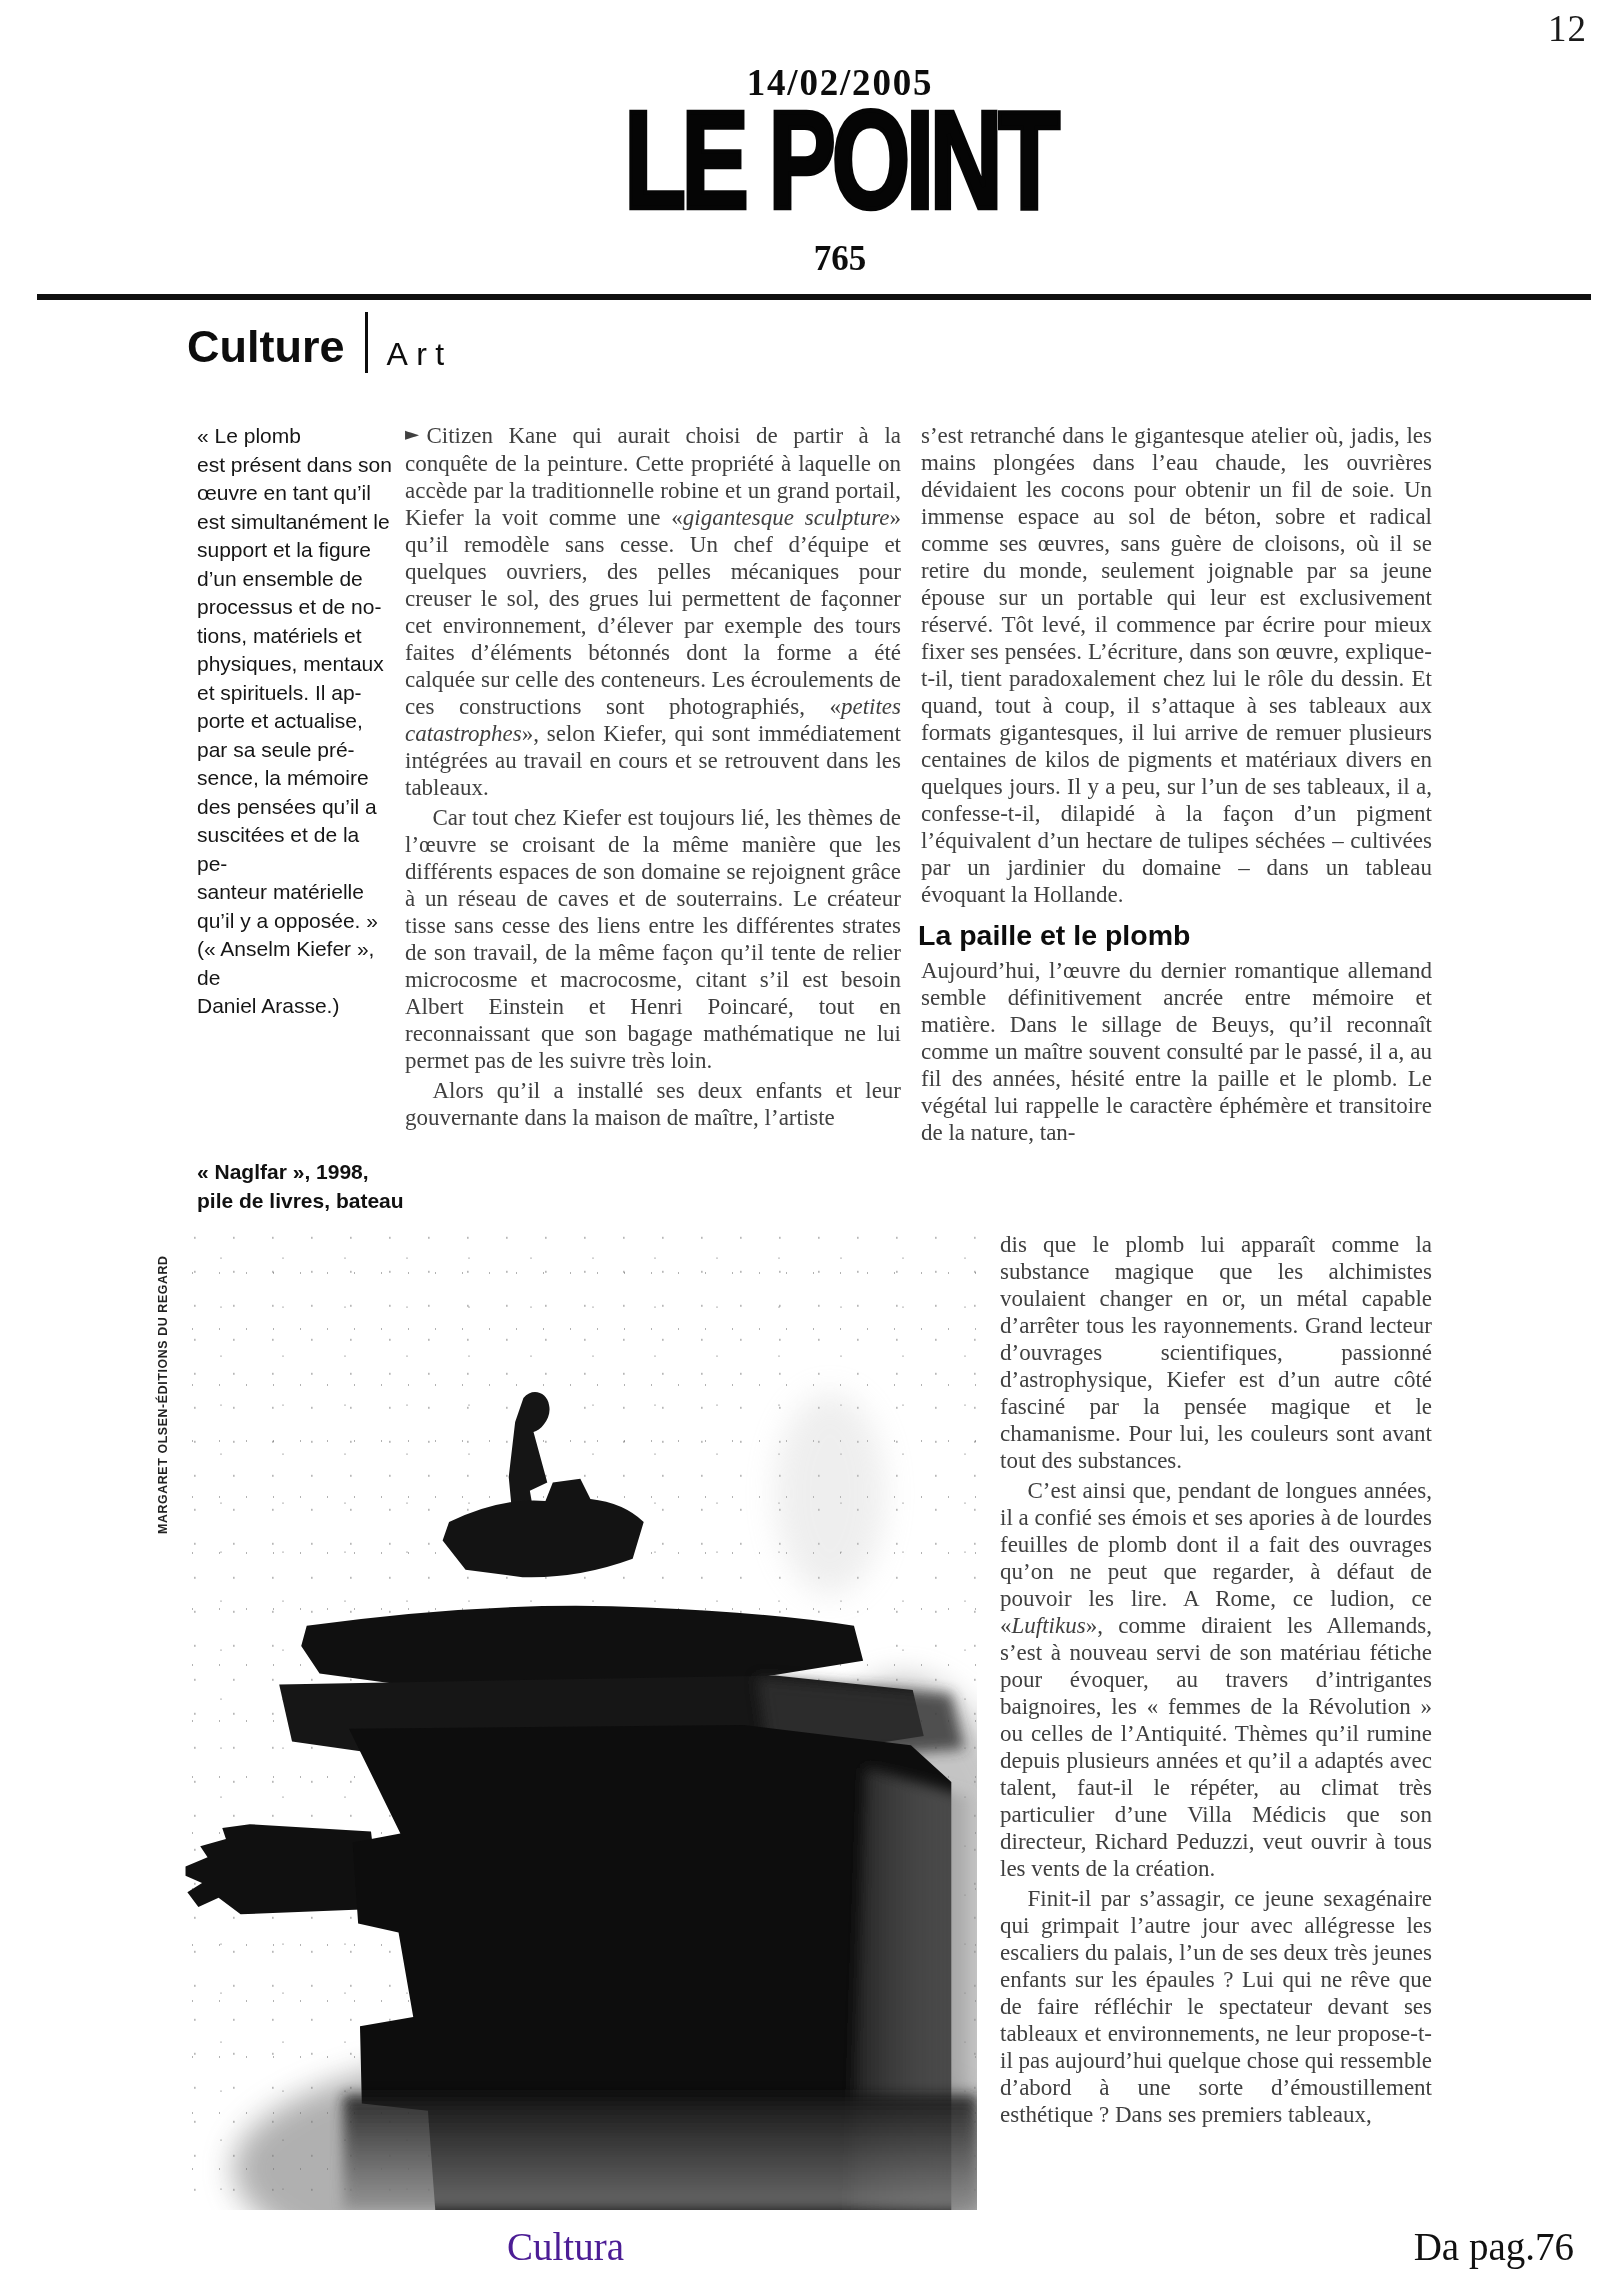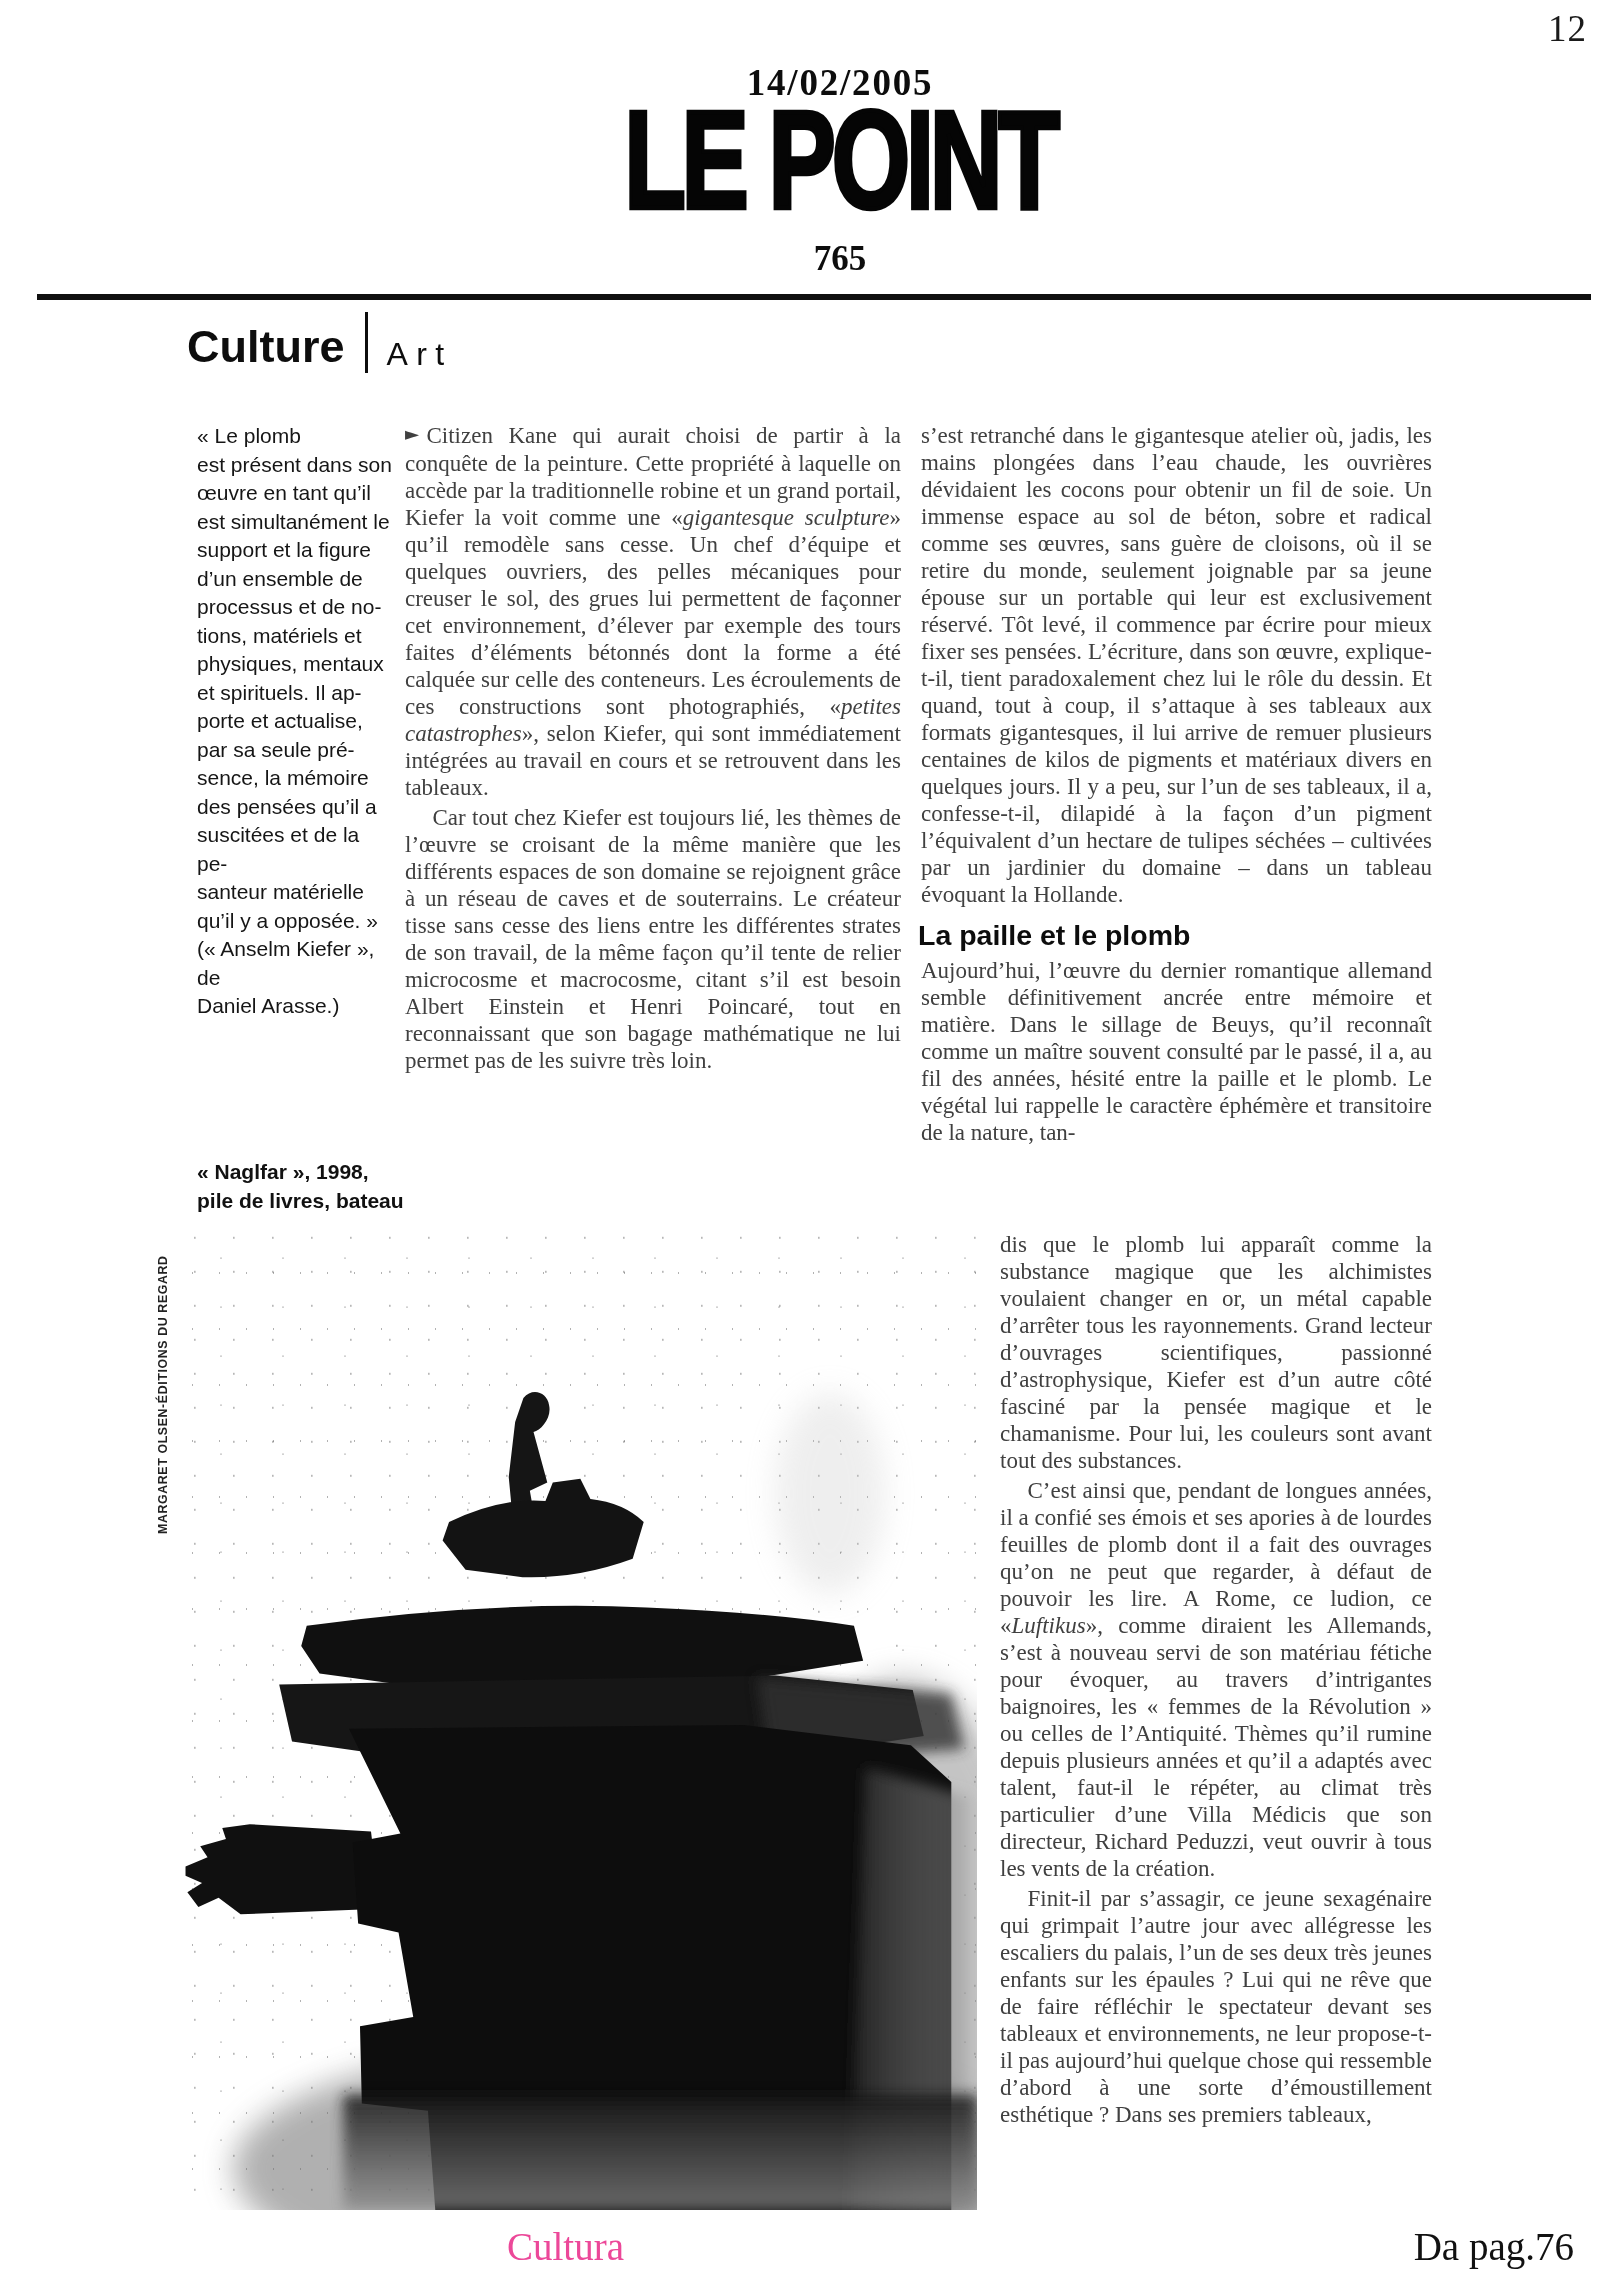--- a/index.html
+++ b/index.html
@@ -97,21 +97,21 @@
       radial-gradient(circle, rgba(20,20,20,.5) 0.7px, transparent 1px),
       radial-gradient(circle, rgba(40,40,40,.35) 0.6px, transparent 0.9px),
       radial-gradient(circle, rgba(0,0,0,.3) 0.6px, transparent 0.8px);
     background-size:39px 34px, 62px 49px, 27px 56px;
     background-position:6.4px 2.8px, 21px 15.6px, 10px 27px;
   }
   .artwork-photo svg{display:block;width:100%;height:100%;}
 
   
   .footer-cultura{
-    top:2224px;left:507px;font-size:39px;color:#ec4899;
+    top:2224px;left:507px;font-size:39px;color:#4c1d95;
   }
   .footer-dapag{
     top:2224px;right:50px;font-size:39px;color:#111;
   }
 </style>
 </head>
 <body>
 
 <div class="abs page-number">12</div>
 <div class="abs mast-date">14/02/2005</div>
@@ -188,20 +188,21 @@
 
     <path fill="url(#fadeRight)" filter="url(#soft)" d="M758,598 l114,32 l0,450 l-132,0 z"></path>
 
     <rect x="190" y="955" width="690" height="125" fill="url(#fadeDown)" opacity=".85" filter="url(#soft)"></rect>
   </svg>
 </div>
 
 <div class="abs col-mid">
   <p class="body"><span class="lead-arrow">►</span><span>Citizen Kane qui aurait choisi de partir à la conquête de la peinture. Cette propriété à laquelle on accède par la traditionnelle robine et un grand portail, Kiefer la voit comme une «</span><i>gigantesque sculpture</i><span>» qu’il remodèle sans cesse. Un chef d’équipe et quelques ouvriers, des pelles mécaniques pour creuser le sol, des grues lui permettent de façonner cet environnement, d’élever par exemple des tours faites d’éléments bétonnés dont la forme a été calquée sur celle des conteneurs. Les écroulements de ces constructions sont photographiés, «</span><i>petites catastrophes</i><span>», selon Kiefer, qui sont immédiatement intégrées au travail en cours et se retrouvent dans les tableaux.</span></p>
   <p class="body indent">Car tout chez Kiefer est toujours lié, les thèmes de l’œuvre se croisant de la même manière que les différents espaces de son domaine se rejoignent grâce à un réseau de caves et de souterrains. Le créateur tisse sans cesse des liens entre les différentes strates de son travail, de la même façon qu’il tente de relier microcosme et macrocosme, citant s’il est besoin Albert Einstein et Henri Poincaré, tout en reconnaissant que son bagage mathématique ne lui permet pas de les suivre très loin.</p>
+  <p class="body indent">Alors qu’il a installé ses deux enfants et leur gouvernante dans la maison de maître, l’artiste</p>
 </div>
 
 <div class="abs col-right-up">
   <p class="body">s’est retranché dans le gigantesque atelier où, jadis, les mains plongées dans l’eau chaude, les ouvrières dévidaient les cocons pour obtenir un fil de soie. Un immense espace au sol de béton, sobre et radical comme ses œuvres, sans guère de cloisons, où il se retire du monde, seulement joignable par sa jeune épouse sur un portable qui leur est exclusivement réservé. Tôt levé, il commence par écrire pour mieux fixer ses pensées. L’écriture, dans son œuvre, explique-t-il, tient paradoxalement chez lui le rôle du dessin. Et quand, tout à coup, il s’attaque à ses tableaux aux formats gigantesques, il lui arrive de remuer plusieurs centaines de kilos de pigments et matériaux divers en quelques jours. Il y a peu, sur l’un de ses tableaux, il a, confesse-t-il, dilapidé à la façon d’un pigment l’équivalent d’un hectare de tulipes séchées – cultivées par un jardinier du domaine – dans un tableau évoquant la Hollande.</p>
   <h3 class="subhead">La paille et le plomb</h3>
   <p class="body">Aujourd’hui, l’œuvre du dernier romantique allemand semble définitivement ancrée entre mémoire et matière. Dans le sillage de Beuys, qu’il reconnaît comme un maître souvent consulté par le passé, il a, au fil des années, hésité entre la paille et le plomb. Le végétal lui rappelle le caractère éphémère et transitoire de la nature, tan-</p>
 </div>
 
 <div class="abs col-right-low">
   <p class="body">dis que le plomb lui apparaît comme la substance magique que les alchimistes voulaient changer en or, un métal capable d’arrêter tous les rayonnements. Grand lecteur d’ouvrages scientifiques, passionné d’astrophysique, Kiefer est d’un autre côté fasciné par la pensée magique et le chamanisme. Pour lui, les couleurs sont avant tout des substances.</p>

